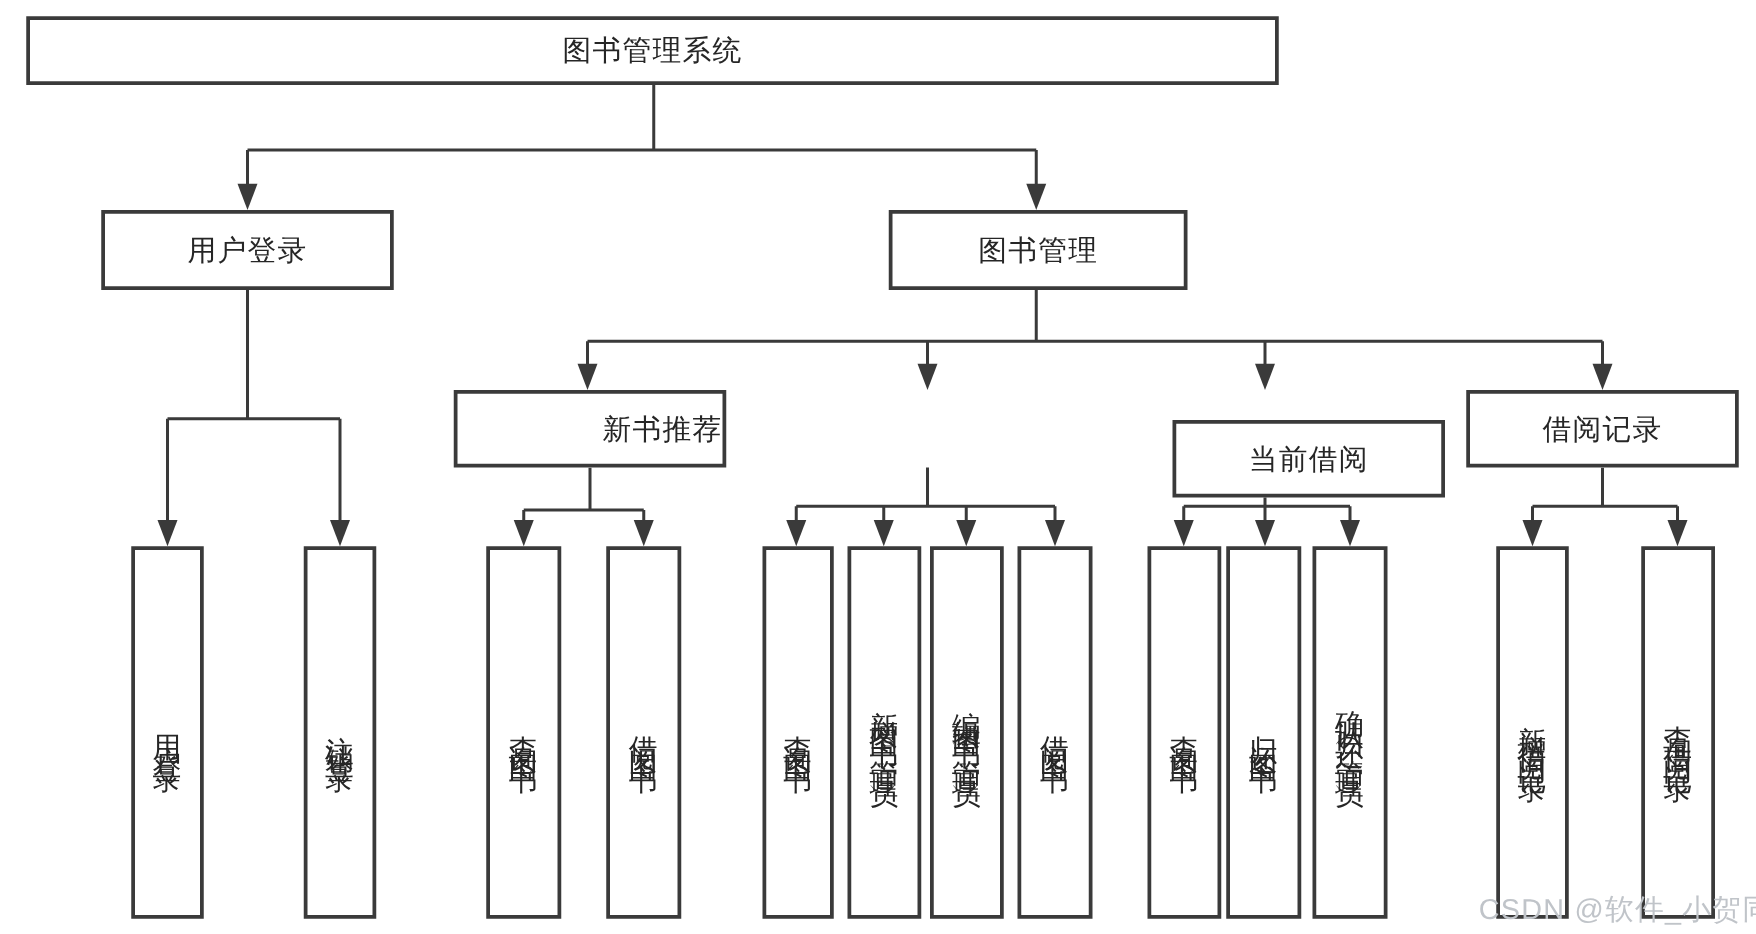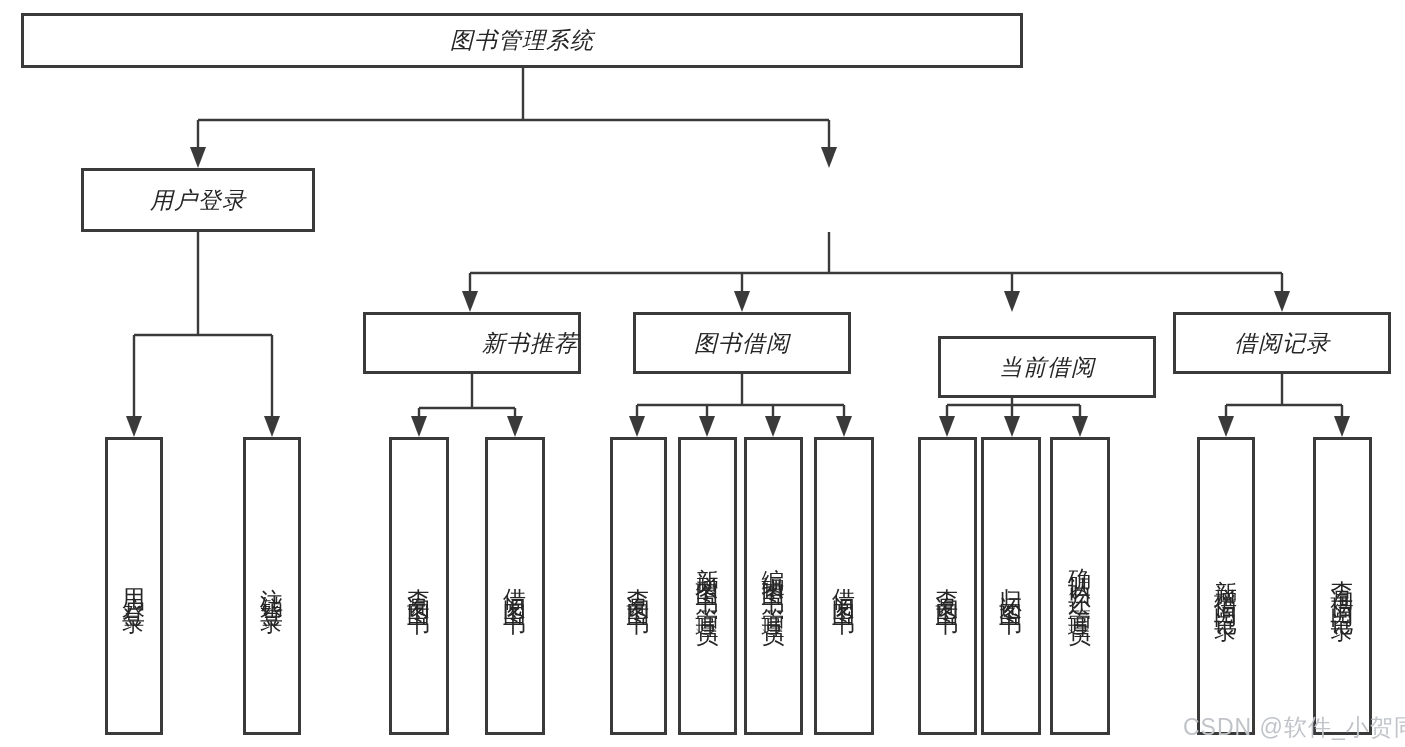--- a/index.html
+++ b/index.html
@@ -13,21 +13,21 @@
   .lines{position:absolute;left:0;top:0;z-index:1;}
   .node{
     position:absolute;
     box-sizing:border-box;
     border:3px solid #3a3a3a;
     background:#ffffff;
     display:flex;align-items:center;justify-content:center;
     color:#262626;
     z-index:2;
   }
-  .h-node{font-size:23px;letter-spacing:1px;font-style:italic;}
+  .h-node{font-size:23px;letter-spacing:1px;}
   .v-node .vtext{
     writing-mode:vertical-rl;
     text-orientation:mixed;
     font-size:23px;
     line-height:1.05;
     letter-spacing:8px;
     white-space:nowrap;
   }
   .watermark{
     position:absolute;
@@ -77,26 +77,26 @@
     </g>
   </svg>
 
   <div class="node h-node" style="left:21px;top:13px;width:1002px;height:55px;">
     <span>图书管理系统</span>
   </div>
 
   <div class="node h-node" style="left:81px;top:168px;width:234px;height:64px;">
     <span>用户登录</span>
   </div>
+  <div class="node h-node" style="left:711px;top:168px;width:239px;height:64px;">
+    <span>图书管理</span>
+  </div>
 
   <div class="node h-node" style="left:363px;top:312px;width:218px;height:62px;justify-content:flex-end;">
     <span>新书推荐</span>
-  </div>
-  <div class="node h-node" style="left:633px;top:312px;width:218px;height:62px;">
-    <span>图书借阅</span>
   </div>
   <div class="node h-node" style="left:938px;top:312px;width:218px;height:62px;margin-top:24px;">
     <span>当前借阅</span>
   </div>
   <div class="node h-node" style="left:1173px;top:312px;width:218px;height:62px;">
     <span>借阅记录</span>
   </div>
 
   <div class="node v-node" style="left:105px;top:437px;width:58px;height:298px;">
     <span class="vtext">用户登录</span>

